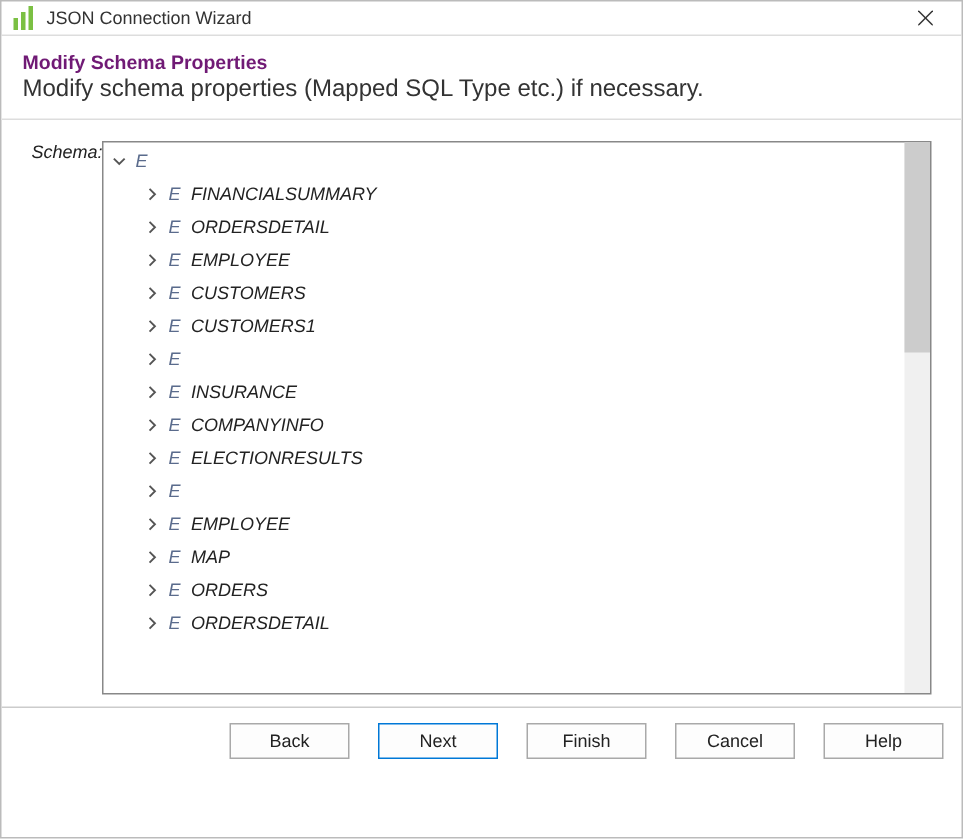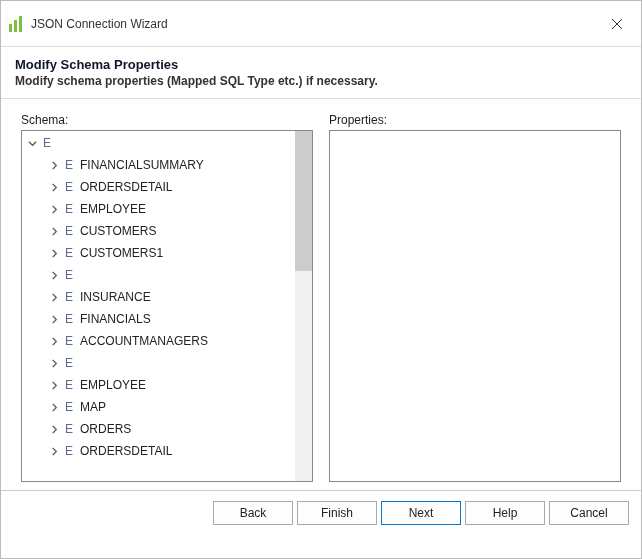--- a/index.html
+++ b/index.html
@@ -10,21 +10,21 @@
       font-size: 12px;
       background: #fff;
       color: #000;
       width: 642px;
       height: 559px;
       overflow: hidden;
       border: 1px solid #bbb;
     }
     
     .titlebar {
-      height: 46px;
+      height: 23px;
       display: flex;
       align-items: center;
       border-bottom: 1px solid #ddd;
       padding: 0 0 0 8px;
     }
     .titlebar .app-icon {
       width: 16px; height: 16px;
       display: flex; align-items: flex-end;
       gap: 2px;
       margin-right: 6px;
@@ -46,38 +46,38 @@
     
     .header-area {
       padding: 10px 14px 10px 14px;
       border-bottom: 1px solid #ddd;
       background: #fff;
     }
     .header-area .h-title {
       font-weight: bold;
       font-size: 13px;
       margin-bottom: 2px;
-      color: #0f172a;
+      color: #701a75;
     }
     .header-area .h-desc {
       color: #333;
-      font-size: 12px;
-      font-weight: bold;
+      font-size: 16px;
     }
     
     .content {
       display: flex;
       padding: 14px 20px 4px 20px;
       gap: 16px;
       height: 387px;
     }
     .panel {
       flex: 1;
       display: flex;
-      flex-direction: column;
+      flex-direction: row;
+      font-style: italic;
     }
     .panel-label {
       margin-bottom: 3px;
       color: #222;
     }
     .panel-box {
       flex: 1;
       border: 1px solid #888;
       background: #fff;
       overflow: hidden;
@@ -133,21 +133,21 @@
     
     .footer-sep {
       border-top: 1px solid #ccc;
       margin: 4px 0 0 0;
     }
     .footer {
       display: flex;
       justify-content: flex-end;
       align-items: center;
       padding: 10px 12px;
-      gap: 4px;
+      gap: 19px;
     }
     .btn {
       min-width: 80px;
       height: 24px;
       background: #fdfdfd;
       border: 1px solid #a9a9a9;
       font-family: inherit;
       font-size: 12px;
       color: #222;
       cursor: default;
@@ -260,30 +260,30 @@
                 <span class="e-lbl">E</span>
                 <span class="node-name">INSURANCE</span>
               </div>
               <div class="tree-row level-2">
                 <span class="chevron">
                   <svg viewBox="0 0 10 10">
                     <polyline points="3,1 7,5 3,9" fill="none" stroke="#555" stroke-width="1.4"></polyline>
                   </svg>
                 </span>
                 <span class="e-lbl">E</span>
-                <span class="node-name">FINANCIALS</span>
-              </div>
-              <div class="tree-row level-2">
-                <span class="chevron">
-                  <svg viewBox="0 0 10 10">
-                    <polyline points="3,1 7,5 3,9" fill="none" stroke="#555" stroke-width="1.4"></polyline>
-                  </svg>
-                </span>
-                <span class="e-lbl">E</span>
-                <span class="node-name">ACCOUNTMANAGERS</span>
+                <span class="node-name">COMPANYINFO</span>
+              </div>
+              <div class="tree-row level-2">
+                <span class="chevron">
+                  <svg viewBox="0 0 10 10">
+                    <polyline points="3,1 7,5 3,9" fill="none" stroke="#555" stroke-width="1.4"></polyline>
+                  </svg>
+                </span>
+                <span class="e-lbl">E</span>
+                <span class="node-name">ELECTIONRESULTS</span>
               </div>
               <div class="tree-row level-2">
                 <span class="chevron">
                   <svg viewBox="0 0 10 10">
                     <polyline points="3,1 7,5 3,9" fill="none" stroke="#555" stroke-width="1.4"></polyline>
                   </svg>
                 </span>
                 <span class="e-lbl">E</span>
               </div>
               <div class="tree-row level-2">
@@ -324,27 +324,23 @@
               </div>
             </div>
         </div>
         <div class="scroll-track">
           <div class="scroll-thumb"></div>
         </div>
       </div>
     </div>
   </div>
 
-  <div class="panel">
-    <div class="panel-label">Properties:</div>
-    <div class="panel-box"></div>
-  </div>
 </div>
 
 <div class="footer-sep"></div>
 
 <div class="footer">
   <button class="btn">Back</button>
+  <button class="btn primary">Next</button>
   <button class="btn">Finish</button>
-  <button class="btn primary">Next</button>
+  <button class="btn">Cancel</button>
   <button class="btn">Help</button>
-  <button class="btn">Cancel</button>
 </div>
 
 </body></html>

